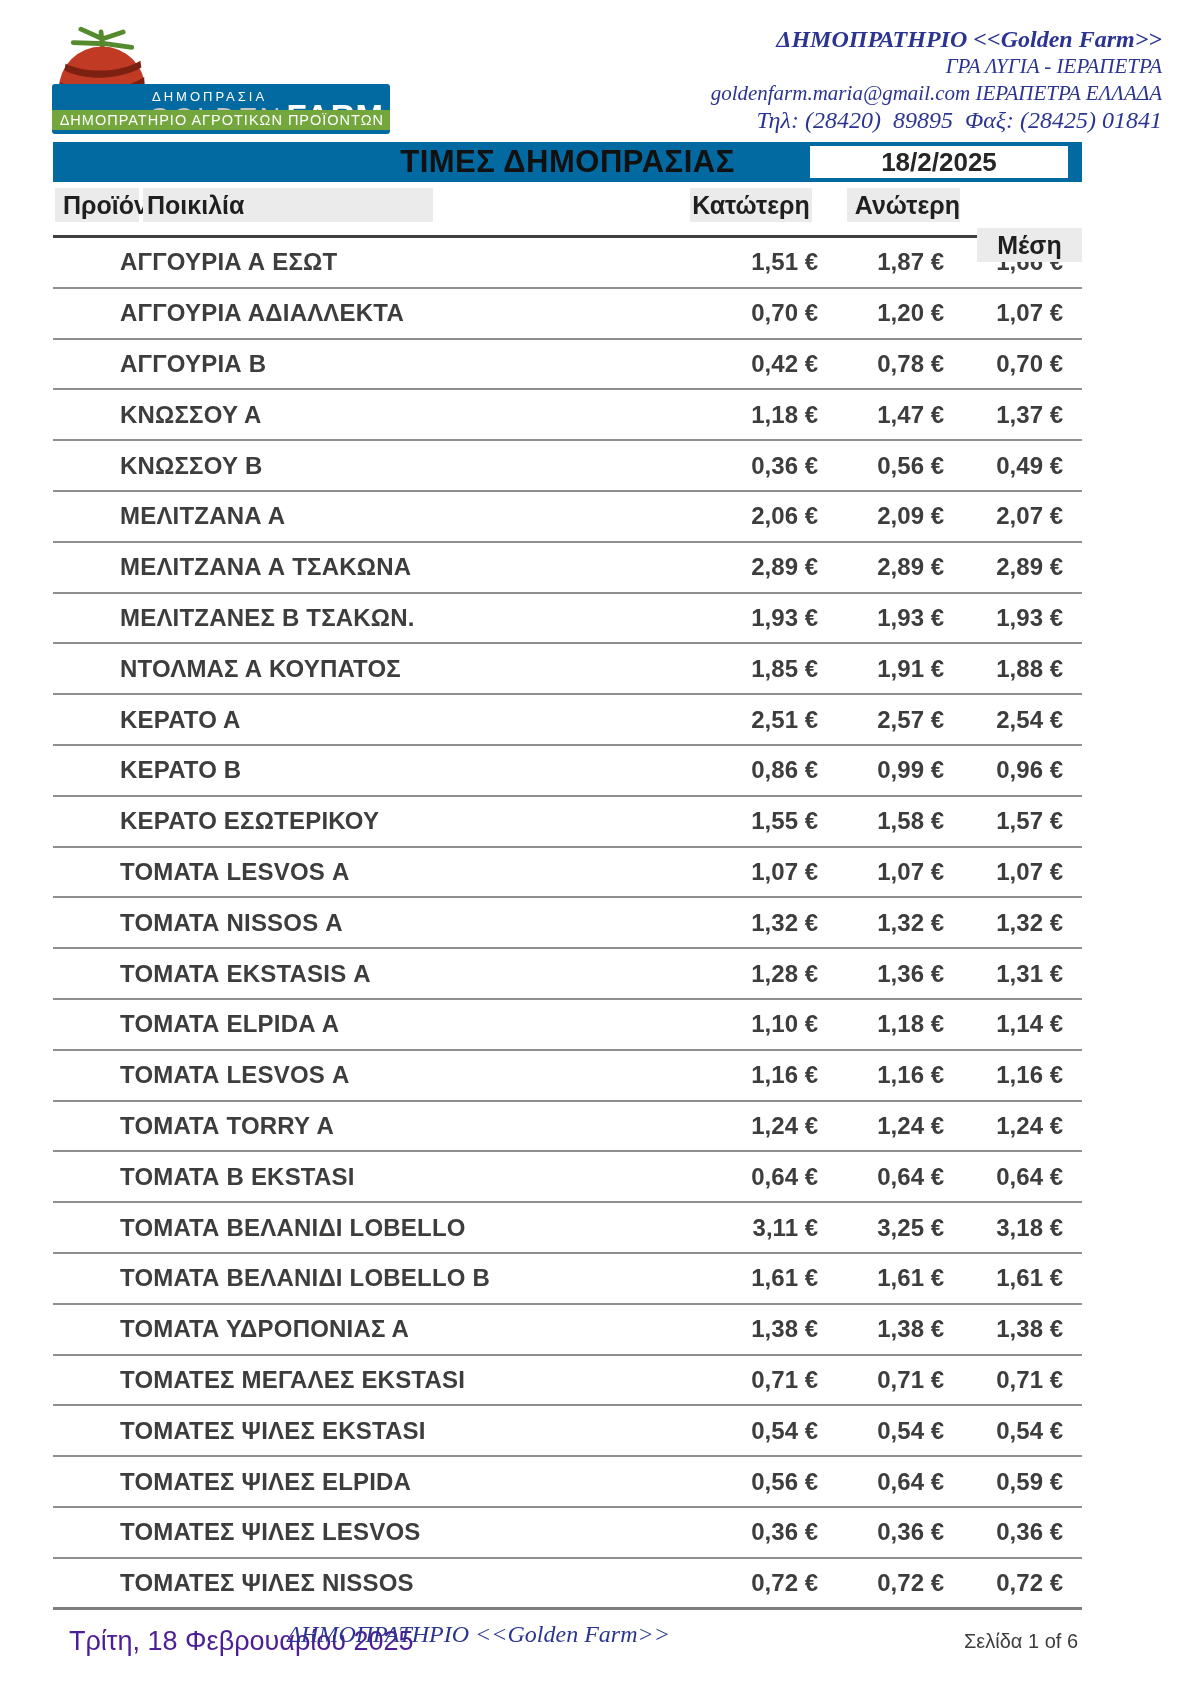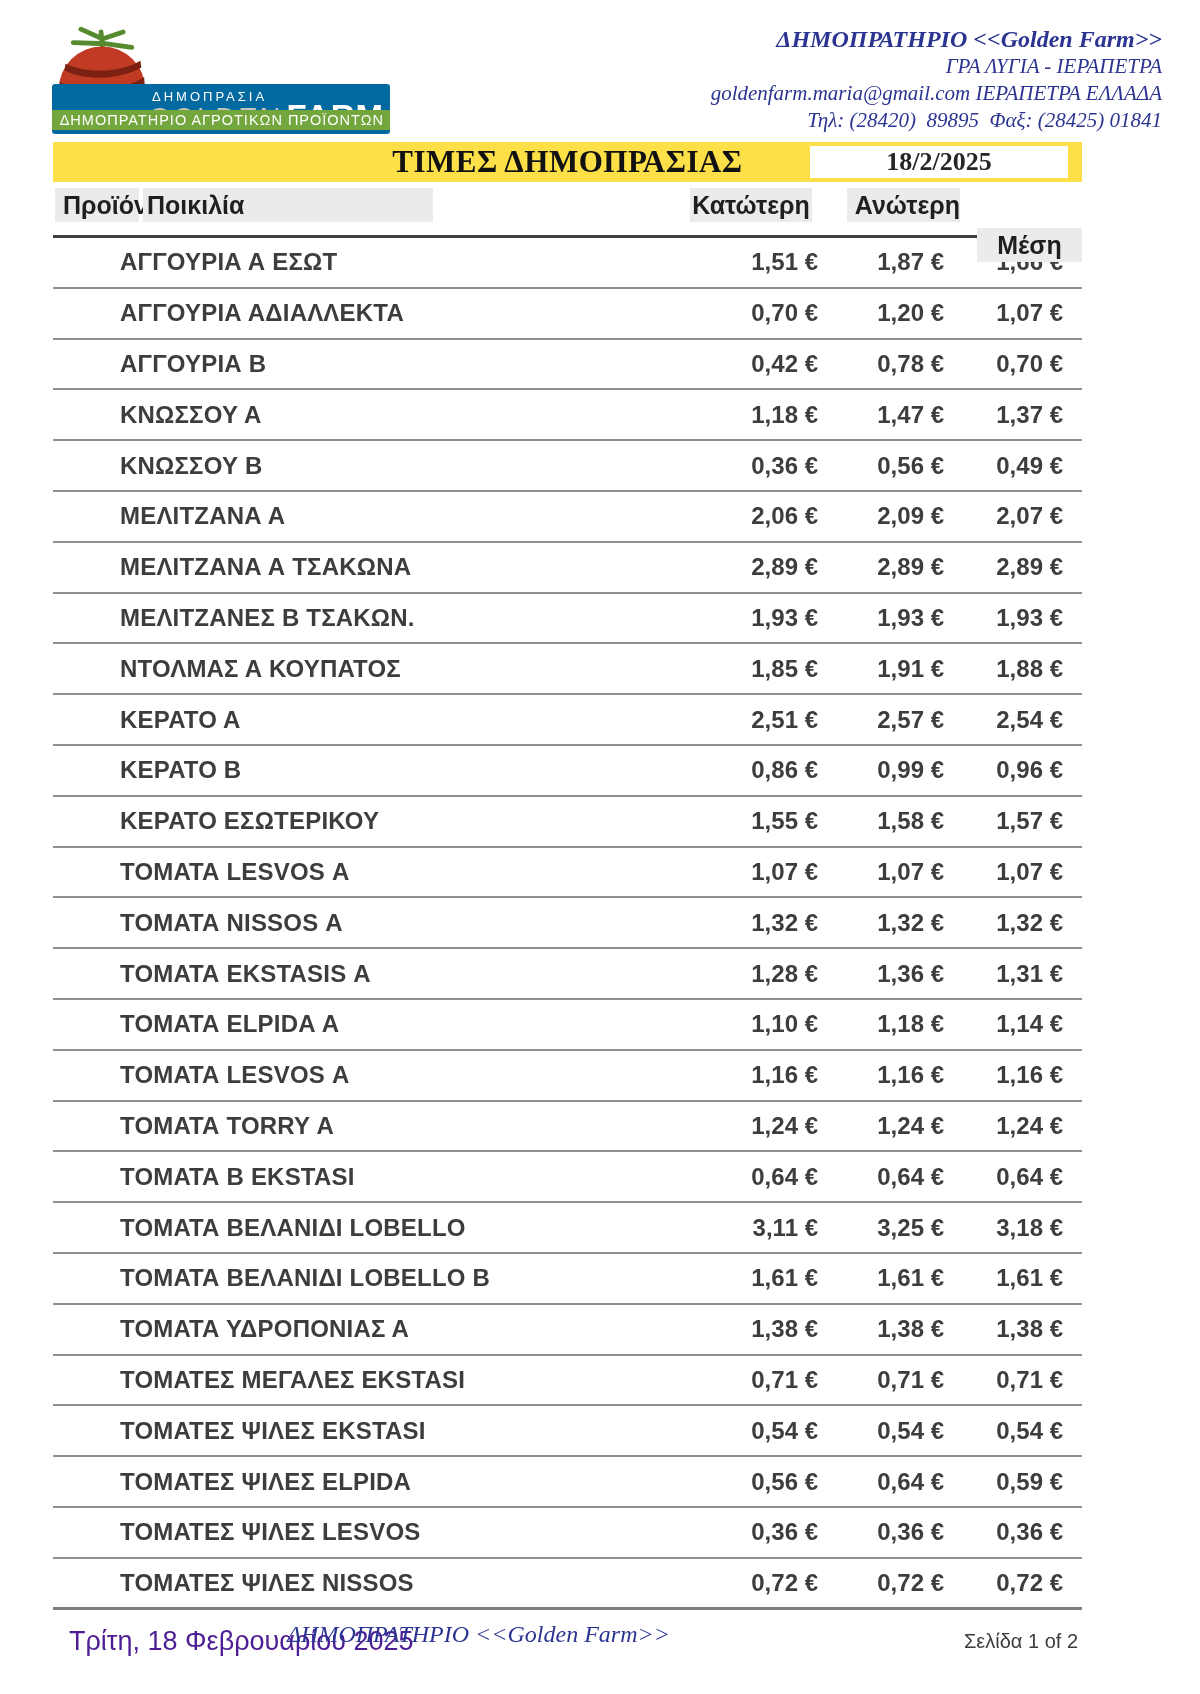--- a/index.html
+++ b/index.html
@@ -15,23 +15,23 @@
   .logo-golden{font-size:29px;color:#c3c3c3;letter-spacing:2px;font-weight:400;}
   .logo-farm{font-size:33px;color:#ffffff;font-weight:700;letter-spacing:1px;margin-left:4px;}
   .logo-green{position:absolute;left:0;top:86px;width:338px;height:20px;background:#74a63e;
     color:#ffffff;font-size:14.5px;font-weight:400;letter-spacing:1px;line-height:20px;text-align:right;padding-right:6px;box-sizing:border-box;}
   .tomato{position:absolute;left:2px;top:0;}
   
   .letterhead{position:absolute;right:38px;top:26px;text-align:right;
     font-family:"Liberation Serif",serif;font-style:italic;color:#2b3491;line-height:27px;}
   .lh-company{font-size:24px;font-weight:700;}
   .lh-line{font-size:21px;}
-  .lh-phone{font-size:21px;white-space:pre;}
-  
-  .title-bar{position:absolute;left:53px;top:142px;width:1029px;height:40px;background:#fde047;font-family:Liberation Serif, serif;}
+  .lh-phone{font-size:24px;white-space:pre;}
+  
+  .title-bar{position:absolute;left:53px;top:142px;width:1029px;height:40px;background:#0369a1;}
   .title-text{position:absolute;left:0;right:0;top:0;height:40px;line-height:40px;text-align:center;
     font-size:31px;font-weight:700;color:#111111;letter-spacing:0.5px;}
   .date-box{position:absolute;left:757px;top:4px;width:258px;height:32px;background:#ffffff;
     line-height:32px;text-align:center;font-size:26px;font-weight:700;color:#262626;}
   
   .ptable{position:absolute;left:53px;top:188px;width:1029px;}
   .thead{position:relative;height:47px;border-bottom:3px solid #404040;}
   .hbox{position:absolute;top:0;height:34px;background:#ebebeb;line-height:34px;
     font-size:25px;font-weight:700;color:#1f1f1f;box-sizing:border-box;}
   .hb-product{left:2px;width:84px;padding-left:8px;}
@@ -285,13 +285,13 @@
         <div class="cell-name">ΤΟΜΑΤΕΣ ΨΙΛΕΣ NISSOS</div>
         <div class="cell-price">0,72 €</div>
         <div class="cell-price">0,72 €</div>
         <div class="cell-price">0,72 €</div>
       </div>
     </div>
 </div>
 
 <div class="f-date">Τρίτη, 18 Φεβρουαρίου 2025</div>
 <div class="f-brand">ΔΗΜΟΠΡΑΤΗΡΙΟ &lt;&lt;Golden Farm&gt;&gt;</div>
-<div class="f-page">Σελίδα 1 of 2</div>
+<div class="f-page">Σελίδα 1 of 6</div>
 
 </body></html>

